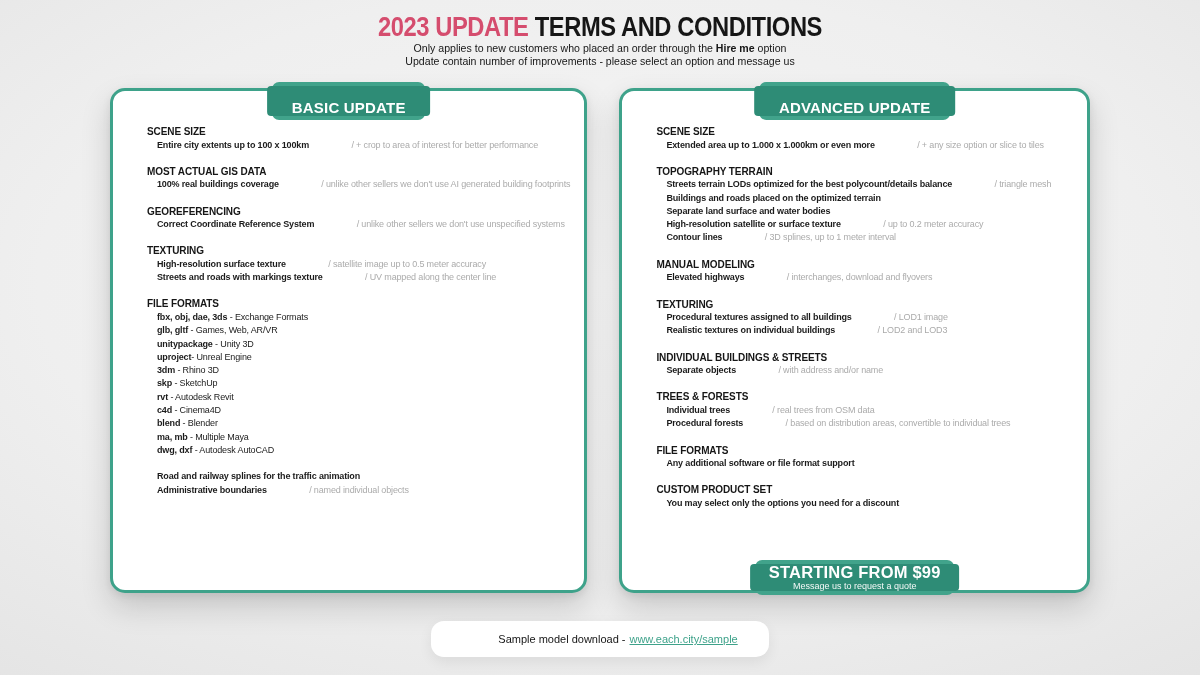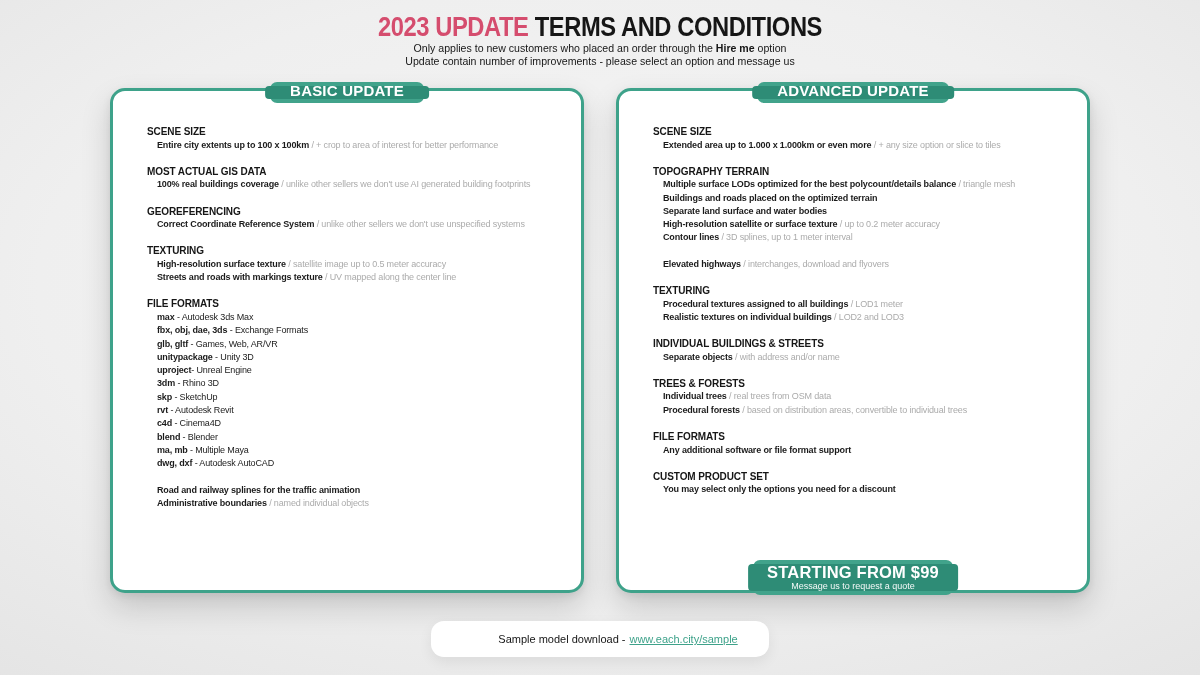--- a/index.html
+++ b/index.html
@@ -37,32 +37,32 @@
   }
   .badge {
     position:absolute; left:50%; transform:translateX(-50%);
     background:#41a38b; color:#ffffff; text-align:center;
     border-radius:7px; white-space:nowrap; z-index:2;
   }
   .badge::before {
     content:""; position:absolute; left:-5px; right:-5px; top:4px; bottom:4px;
     background:#2e8c76; border-radius:4px; z-index:-1;
   }
-  .badge.top { top:-9px; padding:0 20px 4px; font-size:15px; font-weight:bold; letter-spacing:0.2px; line-height:17px; }
+  .badge.top { top:-9px; padding:17px 20px 4px; font-size:15px; font-weight:bold; letter-spacing:0.2px; line-height:17px; }
   .badge.bottom { bottom:-5px; padding:3px 14px 4px; }
   .badge-title { font-size:16.5px; font-weight:bold; line-height:18px; letter-spacing:0.2px; }
   .badge-sub { font-size:9px; line-height:10px; opacity:0.95; }
 
   .content { padding:34px 14px 0 34px; }
   .sec { margin-bottom:13px; }
   .sec-h { font-size:10px; font-weight:bold; line-height:13.5px; letter-spacing:-0.1px; }
   .item { font-size:9px; line-height:13.3px; padding-left:10px; white-space:nowrap; letter-spacing:-0.15px; }
   .item .b { font-weight:bold; color:#1b1b1b; }
   .item .n { color:#1b1b1b; }
-  .item .g { color:#ababab; }
+  .item .g { color:#ababab;padding-left:40px; }
 
   
   .sample-bar {
     position:absolute; top:621px; left:50%; transform:translateX(-50%);
     width:338px; height:36px; background:#ffffff; border-radius:13px;
     box-shadow:0 5px 14px rgba(0,0,0,0.07);
     display:flex; align-items:center; justify-content:center; gap:4px;
     font-size:11px;
     padding-left:36px;
   }
@@ -96,21 +96,20 @@
             <div class="sec-h">GEOREFERENCING</div>
             <div class="item"><span class="b">Correct Coordinate Reference System</span><span class="g"> / unlike other sellers we don't use unspecified systems</span></div>
           </div>
           <div class="sec">
             <div class="sec-h">TEXTURING</div>
             <div class="item"><span class="b">High-resolution surface texture</span><span class="g"> / satellite image up to 0.5 meter accuracy</span></div>
             <div class="item"><span class="b">Streets and roads with markings texture</span><span class="g"> / UV mapped along the center line</span></div>
           </div>
           <div class="sec">
             <div class="sec-h">FILE FORMATS</div>
-            <div class="item"><span class="b">max</span><span class="n"> - Autodesk 3ds Max</span></div>
             <div class="item"><span class="b">fbx, obj, dae, 3ds</span><span class="n"> - Exchange Formats</span></div>
             <div class="item"><span class="b">glb, gltf</span><span class="n"> - Games, Web, AR/VR</span></div>
             <div class="item"><span class="b">unitypackage</span><span class="n"> - Unity 3D</span></div>
             <div class="item"><span class="b">uproject</span><span class="n">- Unreal Engine</span></div>
             <div class="item"><span class="b">3dm</span><span class="n"> - Rhino 3D</span></div>
             <div class="item"><span class="b">skp</span><span class="n"> - SketchUp</span></div>
             <div class="item"><span class="b">rvt</span><span class="n"> - Autodesk Revit</span></div>
             <div class="item"><span class="b">c4d</span><span class="n"> - Cinema4D</span></div>
             <div class="item"><span class="b">blend</span><span class="n"> - Blender</span></div>
             <div class="item"><span class="b">ma, mb</span><span class="n"> - Multiple Maya</span></div>
@@ -125,32 +124,33 @@
 
     <section class="panel">
       <div class="badge top">ADVANCED UPDATE</div>
       <div class="content">
           <div class="sec">
             <div class="sec-h">SCENE SIZE</div>
             <div class="item"><span class="b">Extended area up to 1.000 x 1.000km or even more</span><span class="g"> / + any size option or slice to tiles</span></div>
           </div>
           <div class="sec">
             <div class="sec-h">TOPOGRAPHY TERRAIN</div>
-            <div class="item"><span class="b">Multiple surface LODs optimized for the best polycount/details balance</span><span class="g"> / triangle mesh</span></div>
+            <div class="item"><span class="b">Streets terrain LODs optimized for the best polycount/details balance</span><span class="g"> / triangle mesh</span></div>
             <div class="item"><span class="b">Buildings and roads placed on the optimized terrain</span></div>
             <div class="item"><span class="b">Separate land surface and water bodies</span></div>
             <div class="item"><span class="b">High-resolution satellite or surface texture</span><span class="g"> / up to 0.2 meter accuracy</span></div>
             <div class="item"><span class="b">Contour lines</span><span class="g"> / 3D splines, up to 1 meter interval</span></div>
           </div>
           <div class="sec">
+            <div class="sec-h">MANUAL MODELING</div>
             <div class="item"><span class="b">Elevated highways</span><span class="g"> / interchanges, download and flyovers</span></div>
           </div>
           <div class="sec">
             <div class="sec-h">TEXTURING</div>
-            <div class="item"><span class="b">Procedural textures assigned to all buildings</span><span class="g"> / LOD1 meter</span></div>
+            <div class="item"><span class="b">Procedural textures assigned to all buildings</span><span class="g"> / LOD1 image</span></div>
             <div class="item"><span class="b">Realistic textures on individual buildings</span><span class="g"> / LOD2 and LOD3</span></div>
           </div>
           <div class="sec">
             <div class="sec-h">INDIVIDUAL BUILDINGS &amp; STREETS</div>
             <div class="item"><span class="b">Separate objects</span><span class="g"> / with address and/or name</span></div>
           </div>
           <div class="sec">
             <div class="sec-h">TREES &amp; FORESTS</div>
             <div class="item"><span class="b">Individual trees</span><span class="g"> / real trees from OSM data</span></div>
             <div class="item"><span class="b">Procedural forests</span><span class="g"> / based on distribution areas, convertible to individual trees</span></div>

